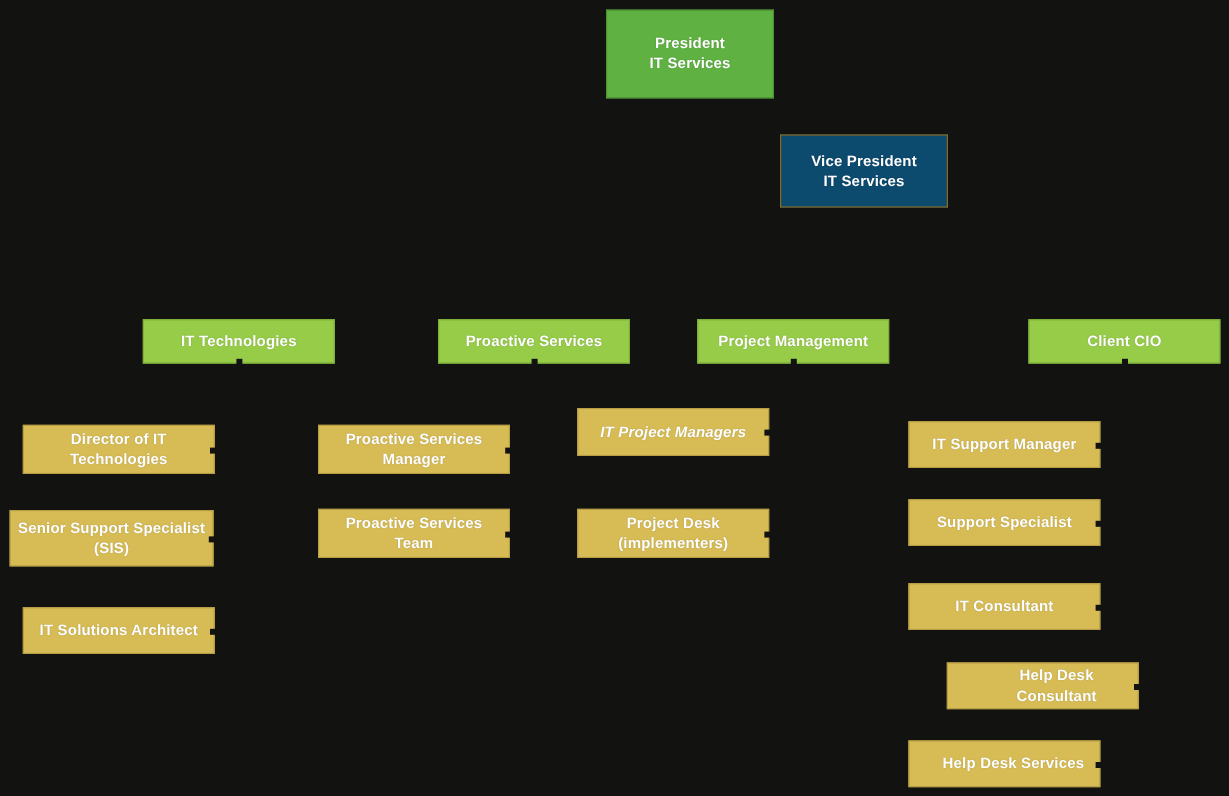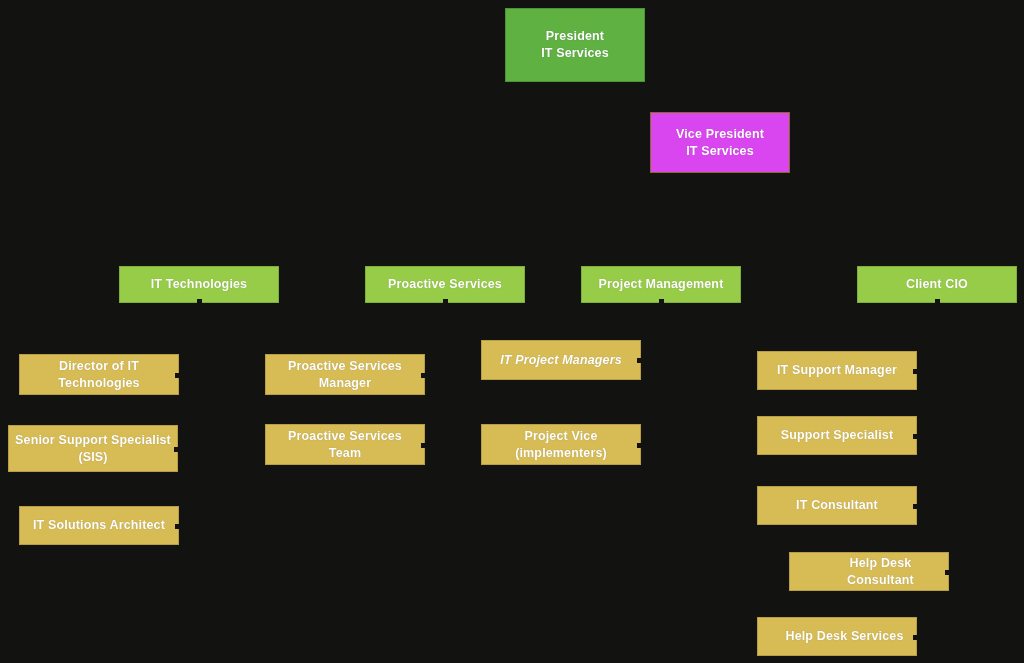--- a/index.html
+++ b/index.html
@@ -41,21 +41,21 @@
     display: block;
     width: 100%;
     white-space: pre-line;
   }
   
   .lvl-president {
     background: #5fb142;
     border-color: #4e9436;
   }
   .lvl-vp {
-    background: #d946ef;
+    background: #0c4a6e;
     border-color: #8a6a22;
   }
   .lvl-division {
     background: #97cc48;
     border-color: #7fae3b;
   }
   .lvl-role {
     background: #d7bc55;
     border-color: #b89f45;
   }
@@ -127,21 +127,21 @@
     <div class="org-node lvl-role" style="left: 265px; top: 424px; width: 160px; height: 41px;">
       <span class="label">Proactive Services
 Team</span>
       <span class="nub nub-right"></span>
     </div>
     <div class="org-node lvl-role" style="left: 481px; top: 340px; width: 160px; height: 40px; font-style: italic;">
       <span class="label">IT Project Managers</span>
       <span class="nub nub-right"></span>
     </div>
     <div class="org-node lvl-role" style="left: 481px; top: 424px; width: 160px; height: 41px;">
-      <span class="label">Project Vice
+      <span class="label">Project Desk
 (implementers)</span>
       <span class="nub nub-right"></span>
     </div>
     <div class="org-node lvl-role" style="left: 757px; top: 416px; width: 160px; height: 39px;">
       <span class="label">Support Specialist</span>
       <span class="nub nub-right"></span>
     </div>
     <div class="org-node lvl-role" style="left: 757px; top: 351px; width: 160px; height: 39px;">
       <span class="label">IT Support Manager</span>
       <span class="nub nub-right"></span>

